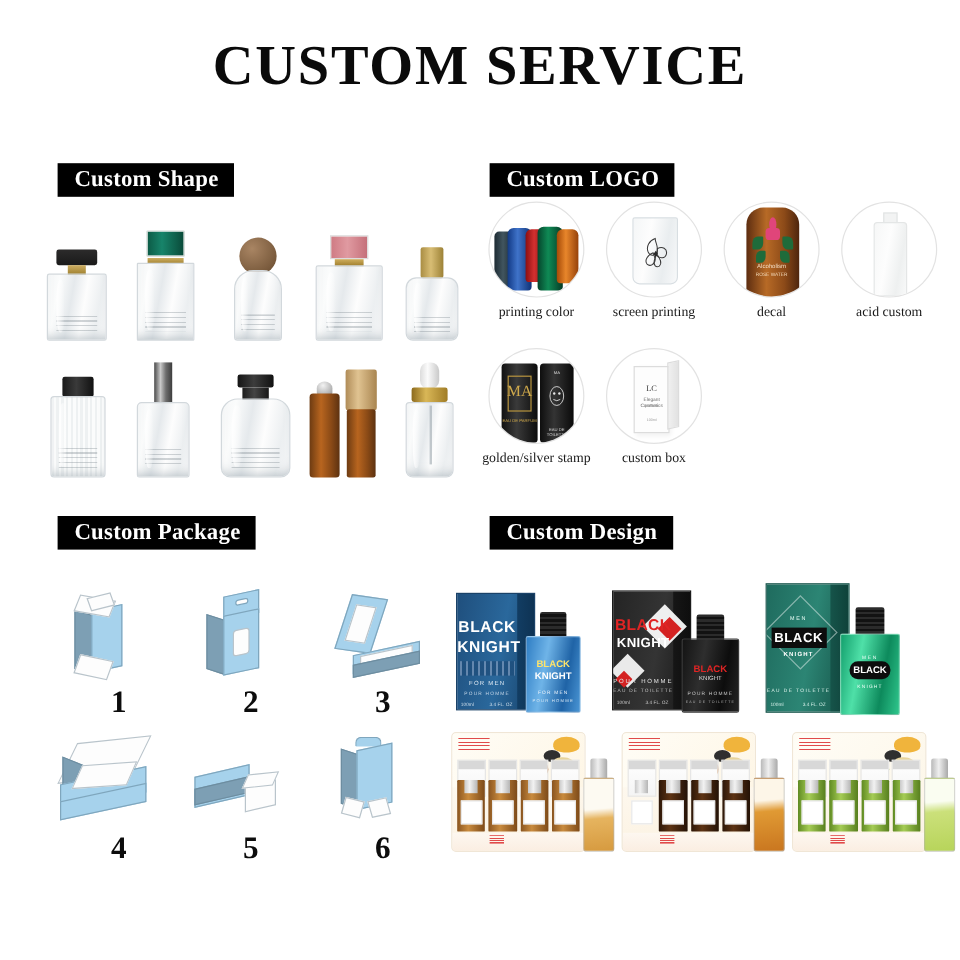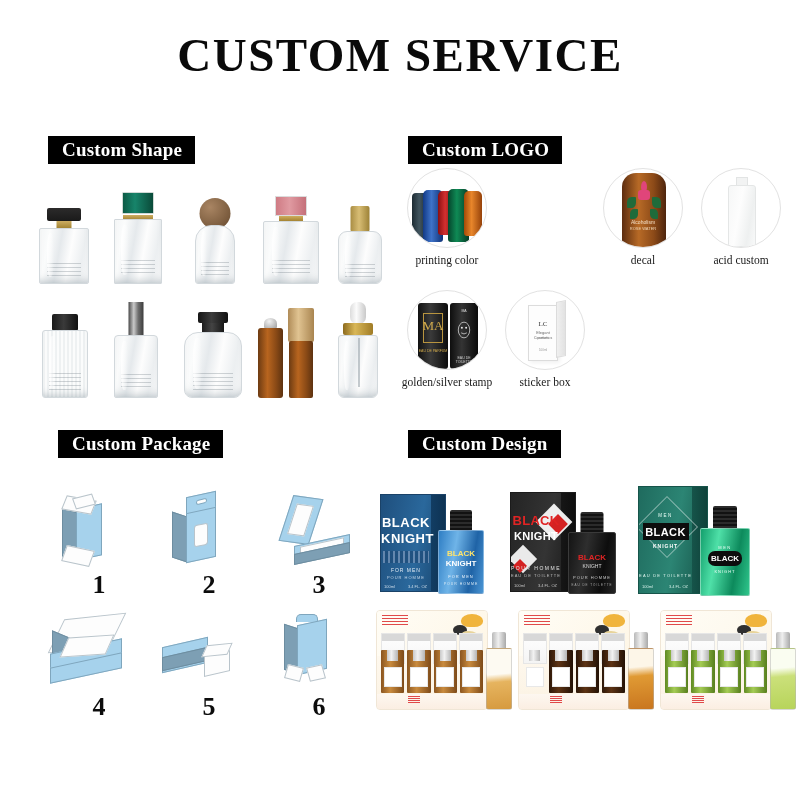--- a/index.html
+++ b/index.html
@@ -33,21 +33,21 @@
     font-weight: 700;
     font-size: 19px;
     line-height: 28px;
     height: 28px;
     padding: 0 13px 0 14px;
     white-space: nowrap;
     letter-spacing: .2px;
   }
   #banner-shape   { left: 48px;  top: 136px; }
   #banner-logo    { left: 408px; top: 136px; }
-  #banner-package { left: 58px;  top: 430px; text-align: center; }
+  #banner-package { left: 48px;  top: 430px; text-align: center; }
   #banner-design  { left: 408px; top: 430px; }
 
   
   #shape-grid {
     position: absolute; left: 30px; top: 172px;
     width: 350px; height: 228px;
   }
   .shape-row { position: relative; width: 350px; height: 114px; }
   .bottle { position: absolute; bottom: 2px; }
   .glass {
@@ -254,20 +254,36 @@
       <div class="logo-circle">
         <div style="position:absolute;left:4px;bottom:8px;width:16px;height:46px;border-radius:4px 4px 3px 3px;background:linear-gradient(90deg,#1d2b33,#41555f 45%,#1b272e);"></div>
         <div style="position:absolute;left:15px;bottom:5px;width:20px;height:52px;border-radius:5px 5px 3px 3px;background:linear-gradient(90deg,#123a86,#3f73c9 42%,#0f3276);"></div>
         <div style="position:absolute;left:30px;bottom:12px;width:17px;height:44px;border-radius:5px 5px 3px 3px;background:linear-gradient(90deg,#8b0f12,#d2302f 42%,#7d0d10);"></div>
         <div style="position:absolute;left:40px;bottom:5px;width:21px;height:53px;border-radius:5px 5px 3px 3px;background:linear-gradient(90deg,#05452c,#0f8a55 42%,#053b26);"></div>
         <div style="position:absolute;left:56px;bottom:11px;width:18px;height:45px;border-radius:5px 5px 3px 3px;background:linear-gradient(90deg,#a54a07,#e8862b 42%,#96420a);"></div>
       </div>
       <div class="logo-caption">printing color</div>
     </div>
 
+    <div class="logo-cell" style="left:98px; top:0;">
+      <div class="logo-circle">
+        <div style="position:absolute;left:21px;top:12px;width:38px;height:56px;border-radius:2px 2px 6px 6px;
+             background:linear-gradient(100deg,#f4f6f7,#fdfdfd 35%,#e9edef 70%,#f8f9fa);border:1px solid #d8dee2;"></div>
+        <svg viewBox="0 0 40 40" style="position:absolute;left:23px;top:20px;width:34px;height:40px;" aria-hidden="true">
+          <g fill="none" stroke="#3a3a3a" stroke-width="1">
+            <path d="M20 8 C14 10 11 16 13 21 C15 26 21 25 22 20 C23 15 20 12 20 8 Z"></path>
+            <path d="M22 18 C27 15 32 18 31 23 C30 28 24 28 22 24 Z"></path>
+            <path d="M18 22 C13 24 9 29 12 33 C15 36 20 33 20 28 Z"></path>
+            <path d="M21 24 C25 27 27 32 24 35 C21 37 18 34 19 30 Z"></path>
+          </g>
+          <path d="M20.5 20 l2 3 l-2 3 l-2 -3 z" fill="#2a2a2a"></path>
+        </svg>
+      </div>
+      <div class="logo-caption">screen printing</div>
+    </div>
 
     <div class="logo-cell" style="left:196px; top:0;">
       <div class="logo-circle">
         <div style="position:absolute;left:18px;top:4px;width:44px;height:76px;border-radius:14px 14px 2px 2px;
              background:linear-gradient(90deg,#5d2d10,#b76a26 38%,#8c4a18 72%,#4e250d);"></div>
         <div style="position:absolute;left:34px;top:12px;width:12px;height:20px;">
           <div style="position:absolute;left:3px;top:0;width:6px;height:12px;border-radius:50%;background:#e0457a;"></div>
           <div style="position:absolute;left:0;top:9px;width:12px;height:10px;border-radius:3px;background:#e0457a;"></div>
         </div>
         <div style="position:absolute;left:23px;top:28px;width:9px;height:11px;border-radius:50% 10% 50% 10%;background:#1f6b3a;"></div>
@@ -313,21 +329,21 @@
     <div class="logo-cell" style="left:98px; top:122px;">
       <div class="logo-circle">
         <div style="position:absolute;left:22px;top:14px;width:30px;height:56px;background:#fdfdfd;border:1px solid #dcdcdc;box-shadow:2px 2px 4px rgba(0,0,0,.06);">
           <div class="tinytxt" style="position:absolute;left:0;right:0;top:14px;text-align:center;font-family:'Liberation Serif',serif;font-size:7px;color:#3a3a3a;">LC</div>
           <div class="tinytxt" style="position:absolute;left:0;right:0;top:24px;text-align:center;font-size:4px;color:#6a6a6a;">Elegant Cosmetics</div>
           <div class="tinytxt" style="position:absolute;left:0;right:0;top:30px;text-align:center;font-size:3.5px;color:#8a8a8a;">parfum</div>
           <div class="tinytxt" style="position:absolute;left:0;right:0;bottom:8px;text-align:center;font-size:3px;color:#9a9a9a;">100ml</div>
         </div>
         <div style="position:absolute;left:50px;top:10px;width:10px;height:56px;background:linear-gradient(90deg,#f0f0f0,#e2e2e2);border:1px solid #dcdcdc;transform:skewY(-12deg);"></div>
       </div>
-      <div class="logo-caption">sticker box</div>
+      <div class="logo-caption">custom box</div>
     </div>
 
 
   </div>
 
   <div id="package-grid">
 
     <div class="pkg-cell" style="left:0; top:0;">
       <div class="pkg-art">
         <div class="face-side" style="left:18px; top:22px; width:15px; height:50px; transform:skewY(18deg);"></div>

